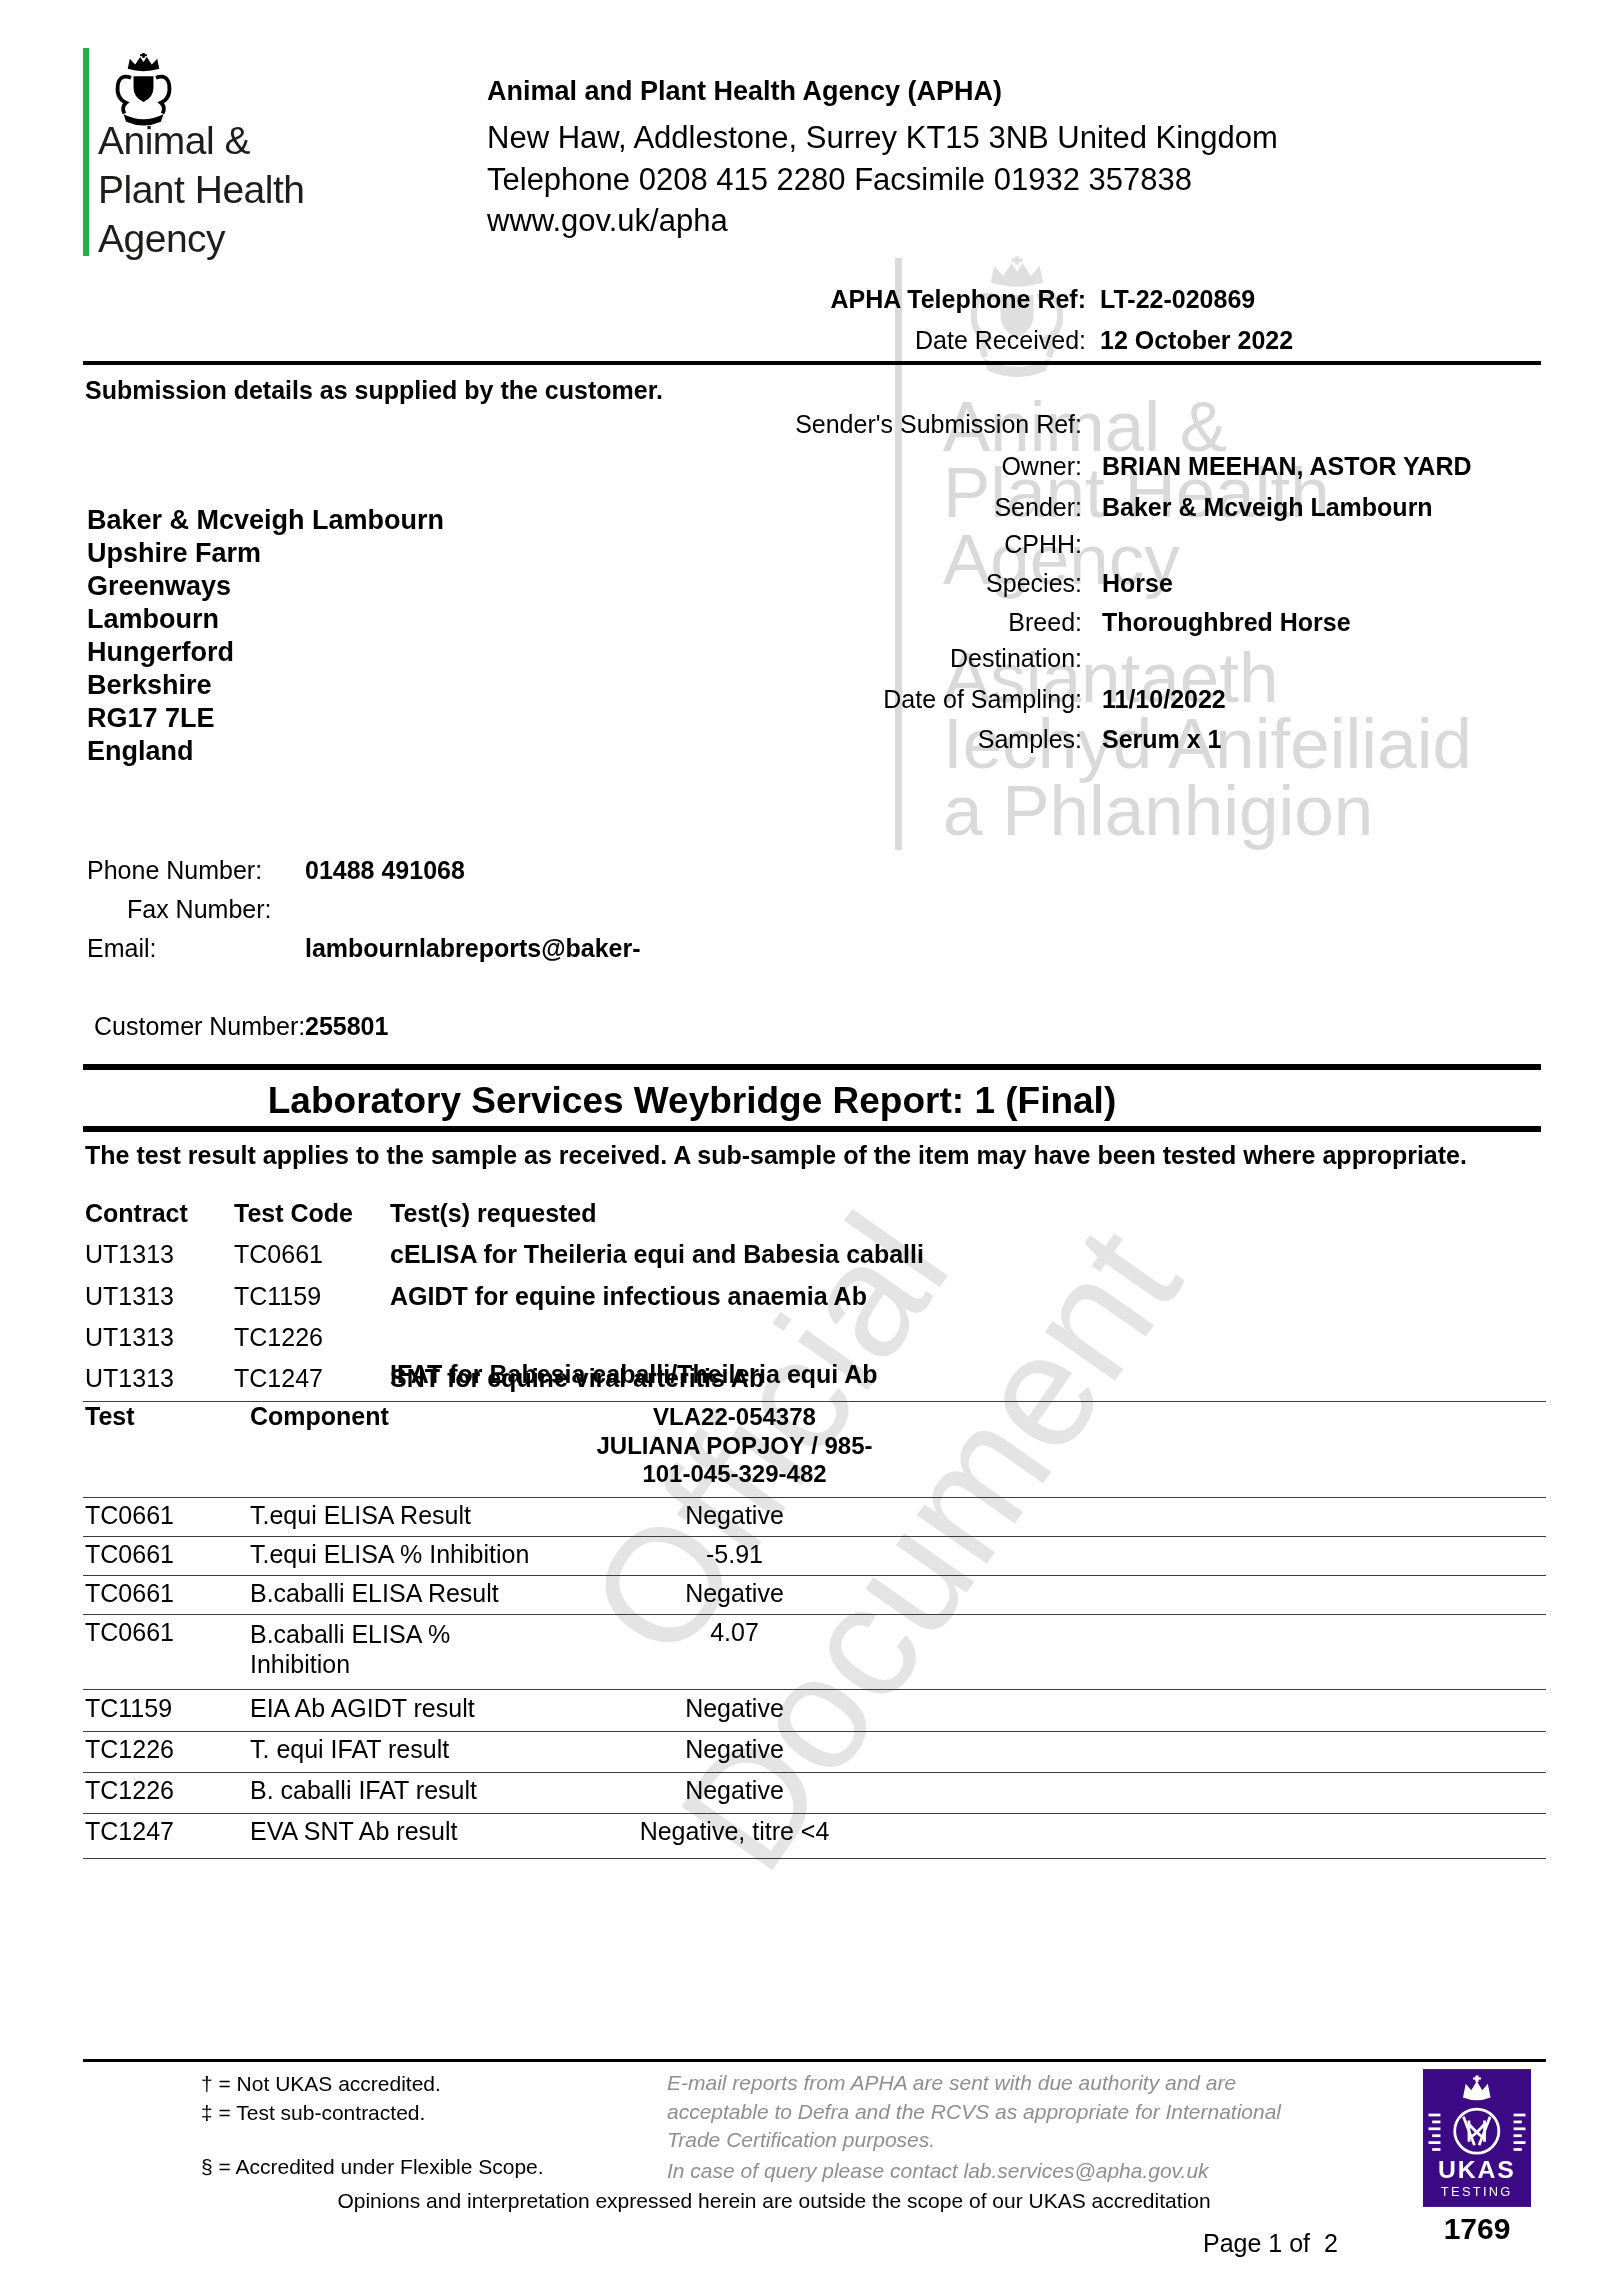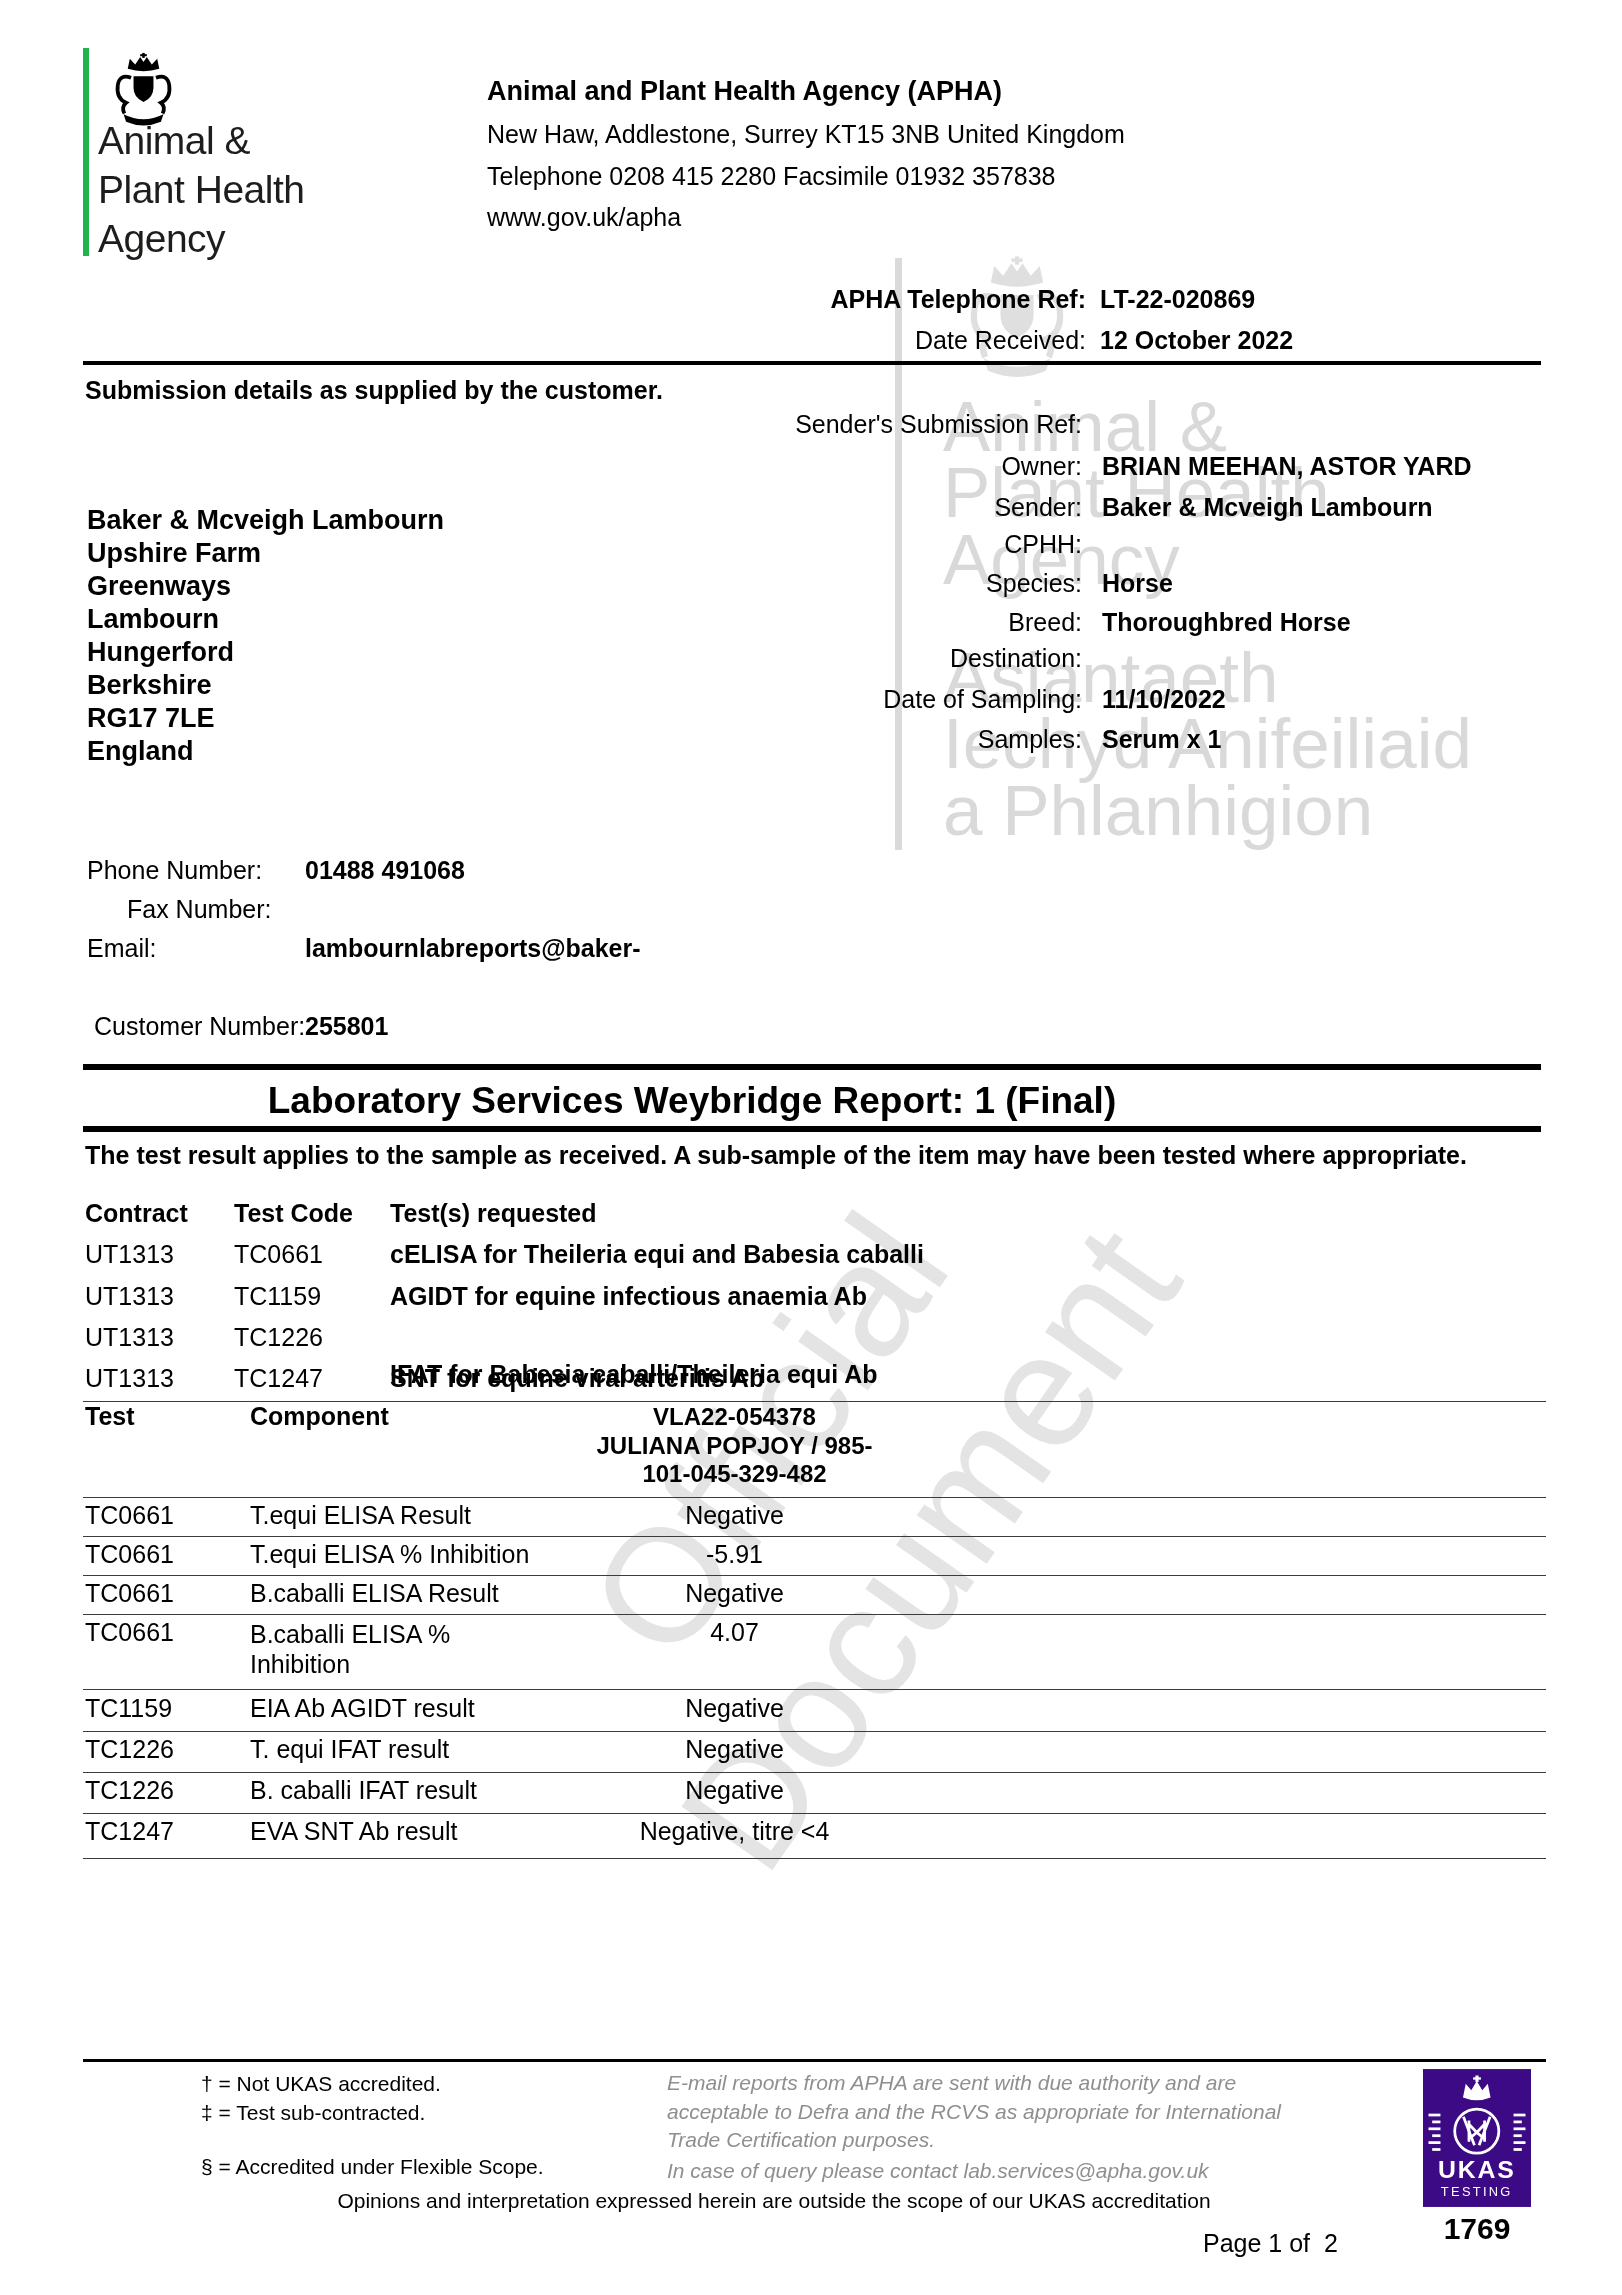--- a/index.html
+++ b/index.html
@@ -14,21 +14,21 @@
   .abs{position:absolute;}
   .b{font-weight:bold;}
   .rule{position:absolute;background:#000;}
   .sep{position:absolute;background:#3c3c3c;height:1.4px;}
   .body-txt{font-size:25px;line-height:27.5px;white-space:nowrap;}
   .small-txt{font-size:21px;line-height:24px;white-space:nowrap;}
   .label-col{text-align:right;}
   .addr{font-size:27px;line-height:33px;font-weight:bold;white-space:nowrap;}
   .logo-text{font-size:39px;line-height:49px;color:#1d1d1b;letter-spacing:-0.5px;white-space:nowrap;}
   .hdr-bold{font-size:27px;font-weight:bold;white-space:nowrap;}
-  .hdr-line{font-size:25px;white-space:nowrap;text-align:center;}
+  .hdr-line{font-size:31px;white-space:nowrap;text-align:center;}
   .title{font-size:37px;font-weight:bold;text-align:center;white-space:nowrap;}
   .wm{color:#d9d9d9;font-size:71px;line-height:71px;white-space:nowrap;z-index:0;}
   .wm-diag{
     color:#e4e4e4;font-size:161px;line-height:197px;text-align:center;
     transform:rotate(-55deg);transform-origin:50% 50%;
     white-space:nowrap;z-index:0;
   }
   .comp{white-space:pre-line;}
   .res-col{width:505px;text-align:center;white-space:nowrap;}
   .sample-hdr{width:505px;text-align:center;font-weight:bold;font-size:24px;line-height:28.5px;}

